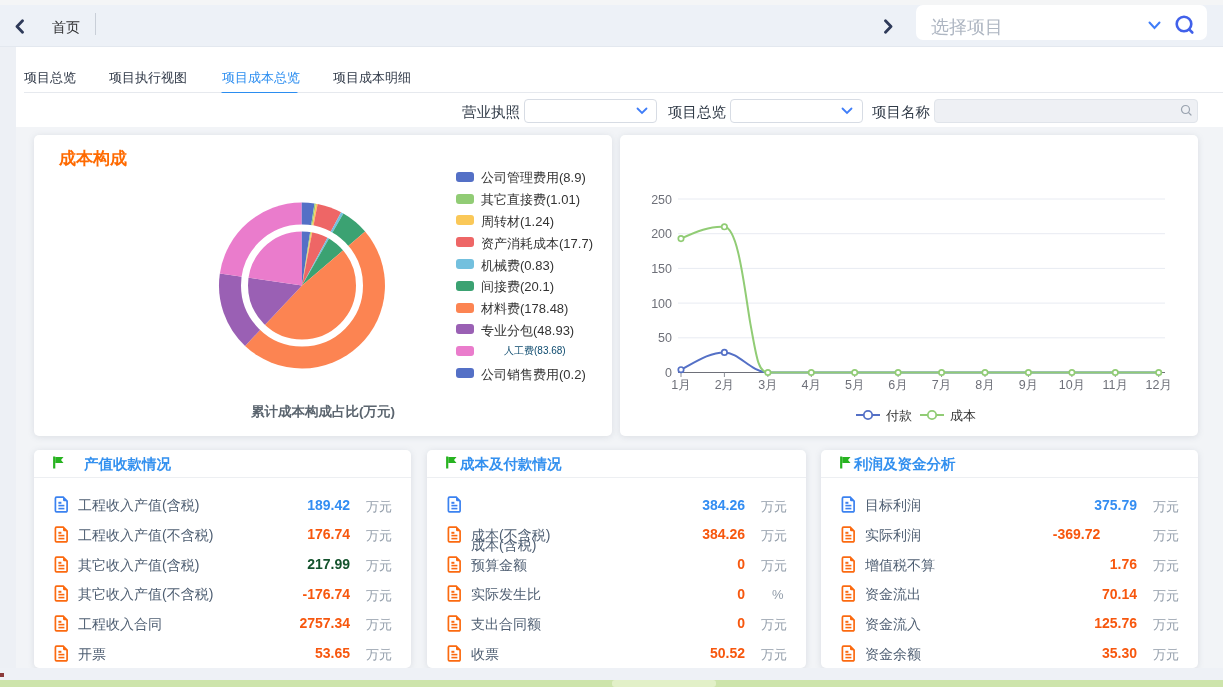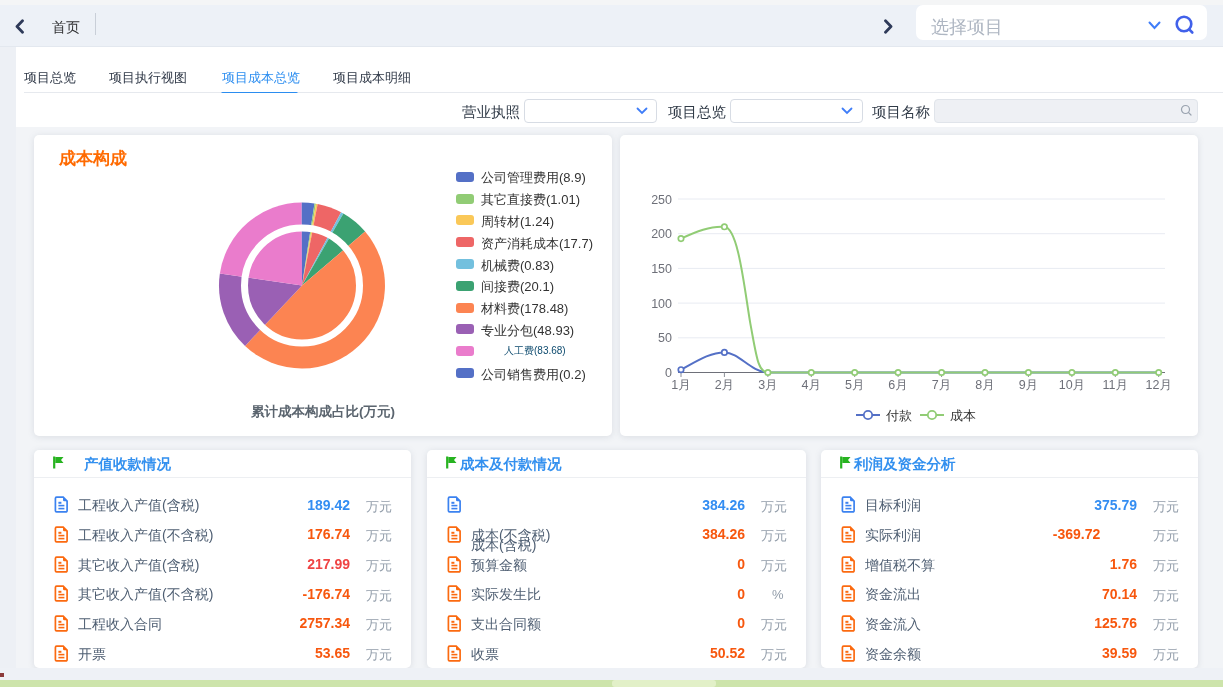--- a/index.html
+++ b/index.html
@@ -195,21 +195,21 @@
 <div class="val" style="left:229px;top:526.3px;width:121px;color:#f7570e;">176.74</div>
 <div class="unit" style="left:366px;top:527.3px;width:30px;">万元</div>
 <svg class="abs" style="left:54px;top:555.5px;" width="15" height="17" viewBox="0 0 15 17">
       <path d="M2.6 1.2 h6.6 l3.9 3.9 v9.6 a1.2 1.2 0 0 1 -1.2 1.2 h-9.3 a1.2 1.2 0 0 1 -1.2 -1.2 v-12.3 a1.2 1.2 0 0 1 1.2 -1.2 z" fill="none" stroke="#fb6a10" stroke-width="1.7"></path>
       <path d="M9.0 0.9 L13.4 5.3 L10.2 5.3 a1.2 1.2 0 0 1 -1.2 -1.2 Z" fill="#fb6a10"></path>
       <rect x="4.4" y="5.8" width="3" height="2" fill="#fb6a10"></rect>
       <line x1="4.4" y1="9.6" x2="10.4" y2="9.6" stroke="#fb6a10" stroke-width="1.6"></line>
       <line x1="4.4" y1="12.6" x2="10.4" y2="12.6" stroke="#fb6a10" stroke-width="1.6"></line>
     </svg>
 <div class="lbl" style="left:78px;top:556.5px;">其它收入产值(含税)</div>
-<div class="val" style="left:229px;top:556.0px;width:121px;color:#ef4444;">217.99</div>
+<div class="val" style="left:229px;top:556.0px;width:121px;color:#14532d;">217.99</div>
 <div class="unit" style="left:366px;top:557.0px;width:30px;">万元</div>
 <svg class="abs" style="left:54px;top:585.2px;" width="15" height="17" viewBox="0 0 15 17">
       <path d="M2.6 1.2 h6.6 l3.9 3.9 v9.6 a1.2 1.2 0 0 1 -1.2 1.2 h-9.3 a1.2 1.2 0 0 1 -1.2 -1.2 v-12.3 a1.2 1.2 0 0 1 1.2 -1.2 z" fill="none" stroke="#fb6a10" stroke-width="1.7"></path>
       <path d="M9.0 0.9 L13.4 5.3 L10.2 5.3 a1.2 1.2 0 0 1 -1.2 -1.2 Z" fill="#fb6a10"></path>
       <rect x="4.4" y="5.8" width="3" height="2" fill="#fb6a10"></rect>
       <line x1="4.4" y1="9.6" x2="10.4" y2="9.6" stroke="#fb6a10" stroke-width="1.6"></line>
       <line x1="4.4" y1="12.6" x2="10.4" y2="12.6" stroke="#fb6a10" stroke-width="1.6"></line>
     </svg>
 <div class="lbl" style="left:78px;top:586.2px;">其它收入产值(不含税)</div>
 <div class="val" style="left:229px;top:585.7px;width:121px;color:#f7570e;">-176.74</div>
@@ -359,21 +359,21 @@
 <div class="val" style="left:1016px;top:615.4px;width:121px;color:#f7570e;">125.76</div>
 <div class="unit" style="left:1153px;top:616.4px;width:30px;">万元</div>
 <svg class="abs" style="left:841px;top:644.6px;" width="15" height="17" viewBox="0 0 15 17">
       <path d="M2.6 1.2 h6.6 l3.9 3.9 v9.6 a1.2 1.2 0 0 1 -1.2 1.2 h-9.3 a1.2 1.2 0 0 1 -1.2 -1.2 v-12.3 a1.2 1.2 0 0 1 1.2 -1.2 z" fill="none" stroke="#fb6a10" stroke-width="1.7"></path>
       <path d="M9.0 0.9 L13.4 5.3 L10.2 5.3 a1.2 1.2 0 0 1 -1.2 -1.2 Z" fill="#fb6a10"></path>
       <rect x="4.4" y="5.8" width="3" height="2" fill="#fb6a10"></rect>
       <line x1="4.4" y1="9.6" x2="10.4" y2="9.6" stroke="#fb6a10" stroke-width="1.6"></line>
       <line x1="4.4" y1="12.6" x2="10.4" y2="12.6" stroke="#fb6a10" stroke-width="1.6"></line>
     </svg>
 <div class="lbl" style="left:865px;top:645.6px;">资金余额</div>
-<div class="val" style="left:1016px;top:645.1px;width:121px;color:#f7570e;">39.59</div>
+<div class="val" style="left:1016px;top:645.1px;width:121px;color:#f7570e;">35.30</div>
 <div class="unit" style="left:1153px;top:646.1px;width:30px;">万元</div>
 
 <div class="abs" style="left:0;top:668px;width:1223px;height:13px;background:#eef1f6;"></div>
 <div class="abs" style="left:0;top:673px;width:4px;height:4px;background:#8b3a3a;"></div>
 <div class="abs" style="left:0;top:680px;width:1223px;height:7px;background:#cde4ab;"></div>
 <div class="abs" style="left:612px;top:680px;width:104px;height:7px;background:#e2f0c8;border-radius:3px;"></div>
 
 </div>
 
 </body></html>

